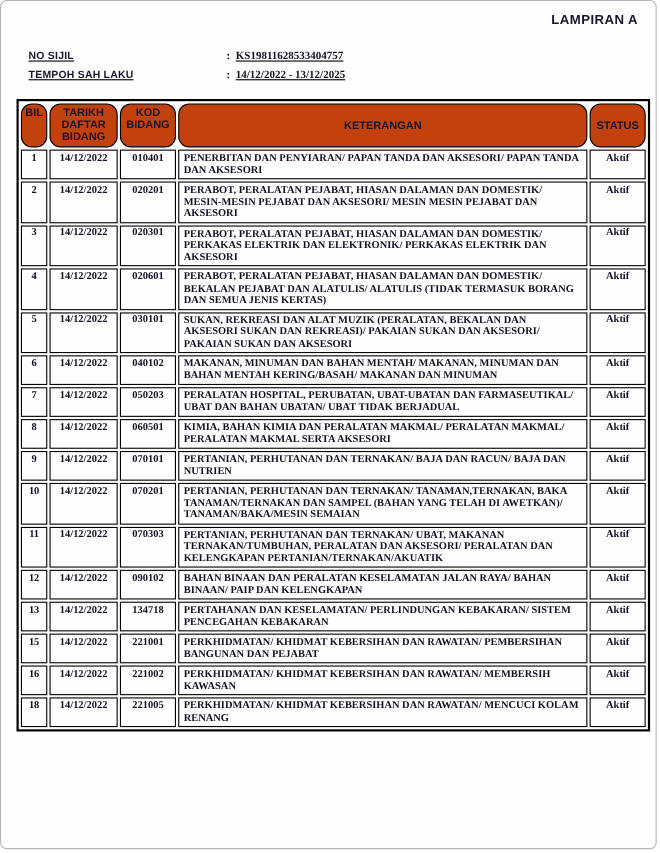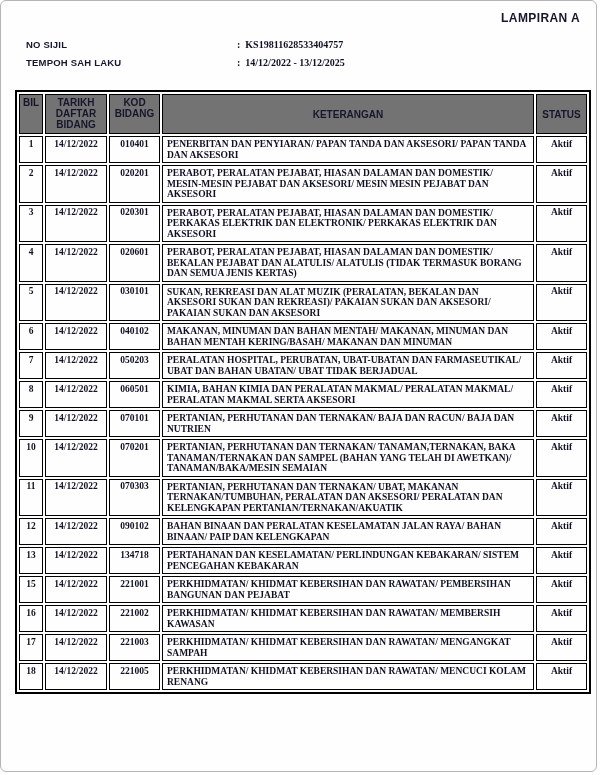--- a/index.html
+++ b/index.html
@@ -7,39 +7,39 @@
   .page{
     position:absolute;top:0;left:0;width:597px;height:772px;
     background:#fefefe;border:1.5px solid #b5b5b5;border-radius:6px;
     box-sizing:border-box;overflow:hidden;
   }
   .corner{
     position:absolute;top:10px;right:16px;
     font-size:12px;font-weight:bold;letter-spacing:0.4px;color:#16162c;
   }
   .info{margin:38px 0 0 25px;}
-  .info-row{display:flex;align-items:flex-start;height:17.5px;}
+  .info-row{display:flex;align-items:flex-end;height:17.5px;text-decoration:underline;}
   .info-label{
     width:180px;flex:0 0 180px;
     font-size:9.5px;font-weight:bold;letter-spacing:0.2px;color:#16162c;
   }
   .info-value{
-    font-family:"Liberation Serif",serif;font-size:10px;font-weight:bold;color:#101024;margin-left:31px;
+    font-family:"Liberation Serif",serif;font-size:10px;font-weight:bold;color:#101024;
   }
   .info-value .colon{display:inline-block;margin-right:5px;}
   table.reg{
     margin:16px 0 0 14px;width:572px;table-layout:fixed;
     border:2px solid #000;border-spacing:2px;border-collapse:separate;
     background:#fefefe;
   }
   th,td{box-sizing:border-box;border:1.5px solid #000;}
   th{
-    background:#737373;font-family:"Liberation Sans",sans-serif;
+    background:#c2410c;font-family:"Liberation Sans",sans-serif;
     font-size:10px;line-height:11px;font-weight:bold;color:#16162c;
-    padding:2px 1px;vertical-align:top;text-align:center;
+    padding:2px 1px;vertical-align:top;text-align:center;border-radius:10px;
   }
   th.v-mid{vertical-align:middle;}
   th.h-tall{height:40px;}
   td{
     font-family:"Liberation Serif",serif;font-size:9.5px;line-height:10.5px;
     font-weight:bold;color:#101024;vertical-align:top;padding:1.5px 3px;
   }
   td.c{text-align:center;}
   td.ket{padding:2px 4px;}
 </style>
@@ -178,27 +178,20 @@
     <td class="c">Aktif</td>
   </tr>
         <tr>
     <td class="c">16</td>
     <td class="c">14/12/2022</td>
     <td class="c">221002</td>
     <td class="ket">PERKHIDMATAN/ KHIDMAT KEBERSIHAN DAN RAWATAN/ MEMBERSIH KAWASAN</td>
     <td class="c">Aktif</td>
   </tr>
         <tr>
-    <td class="c">17</td>
-    <td class="c">14/12/2022</td>
-    <td class="c">221003</td>
-    <td class="ket">PERKHIDMATAN/ KHIDMAT KEBERSIHAN DAN RAWATAN/ MENGANGKAT SAMPAH</td>
-    <td class="c">Aktif</td>
-  </tr>
-        <tr>
     <td class="c">18</td>
     <td class="c">14/12/2022</td>
     <td class="c">221005</td>
     <td class="ket">PERKHIDMATAN/ KHIDMAT KEBERSIHAN DAN RAWATAN/ MENCUCI KOLAM RENANG</td>
     <td class="c">Aktif</td>
   </tr>
       </tbody>
   </table>
 
 </div>

